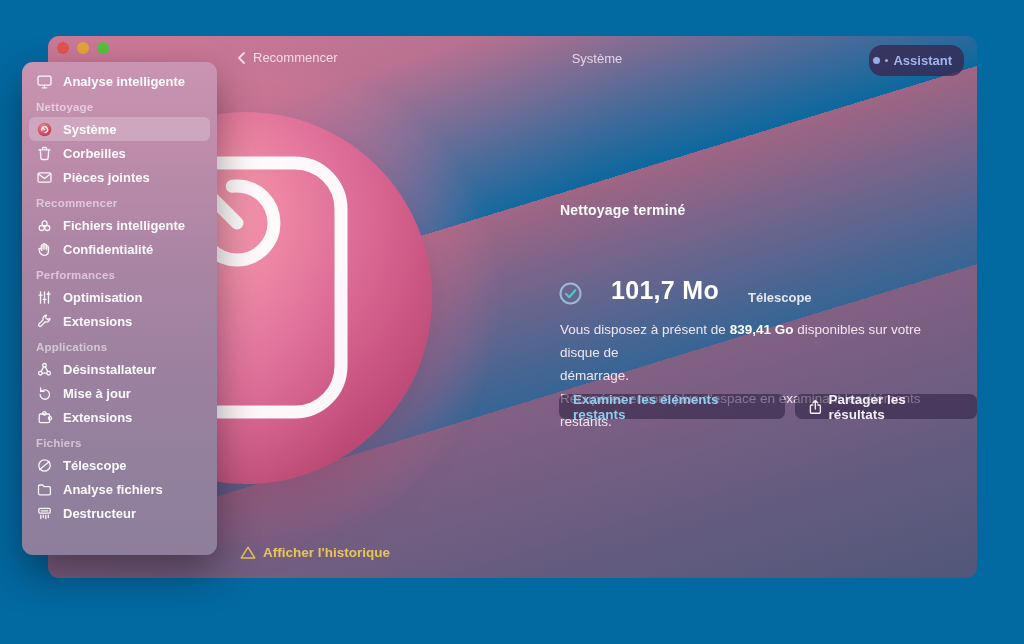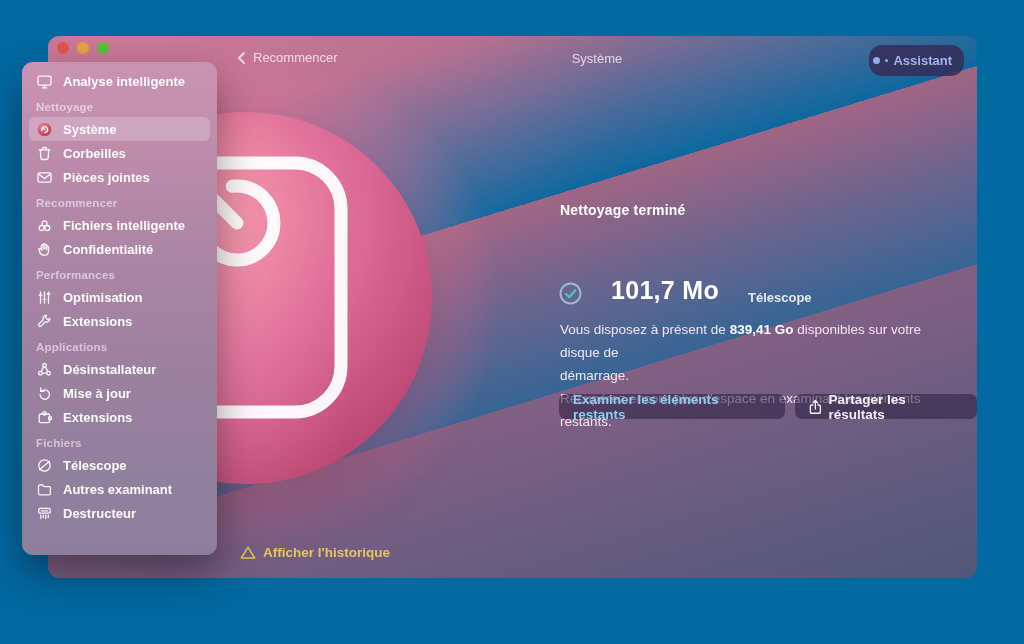--- a/index.html
+++ b/index.html
@@ -292,21 +292,21 @@
       </span>
       <span>Télescope</span>
     </div>
 
     <div class="sb-item">
       <span class="sb-ic">
         <svg width="17" height="17" viewBox="0 0 17 17">
             <path d="M2.5 5.2A1.2 1.2 0 0 1 3.7 4h3l1.6 1.7h4.9a1.2 1.2 0 0 1 1.2 1.2v5.5a1.4 1.4 0 0 1-1.4 1.4H3.9a1.4 1.4 0 0 1-1.4-1.4V5.2z"></path>
           </svg>
       </span>
-      <span>Autres examinant</span>
+      <span>Analyse fichiers</span>
     </div>
 
     <div class="sb-item">
       <span class="sb-ic">
         <svg width="17" height="17" viewBox="0 0 17 17">
             <rect x="2.8" y="3.4" width="11.4" height="4.8" rx="1.2"></rect>
             <path d="M5.2 5.8h6.6"></path>
             <path d="M4.8 10.2v3.4M7.3 10.2v2.4M9.8 10.2v3.4M12.3 10.2v2.4"></path>
           </svg>
       </span>

